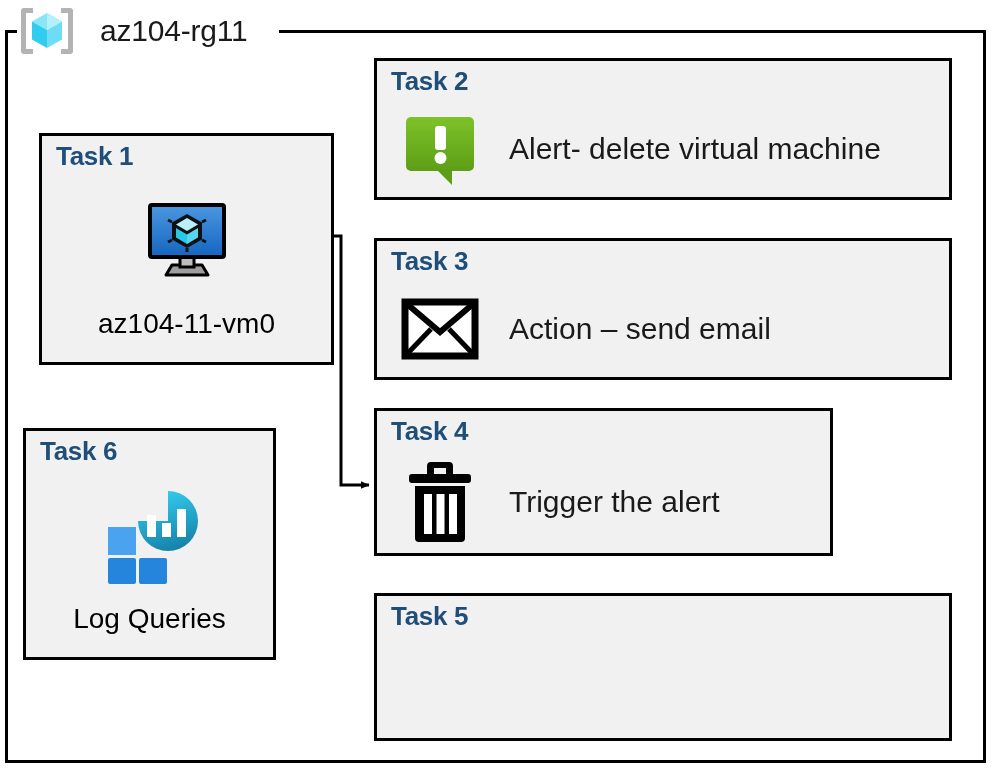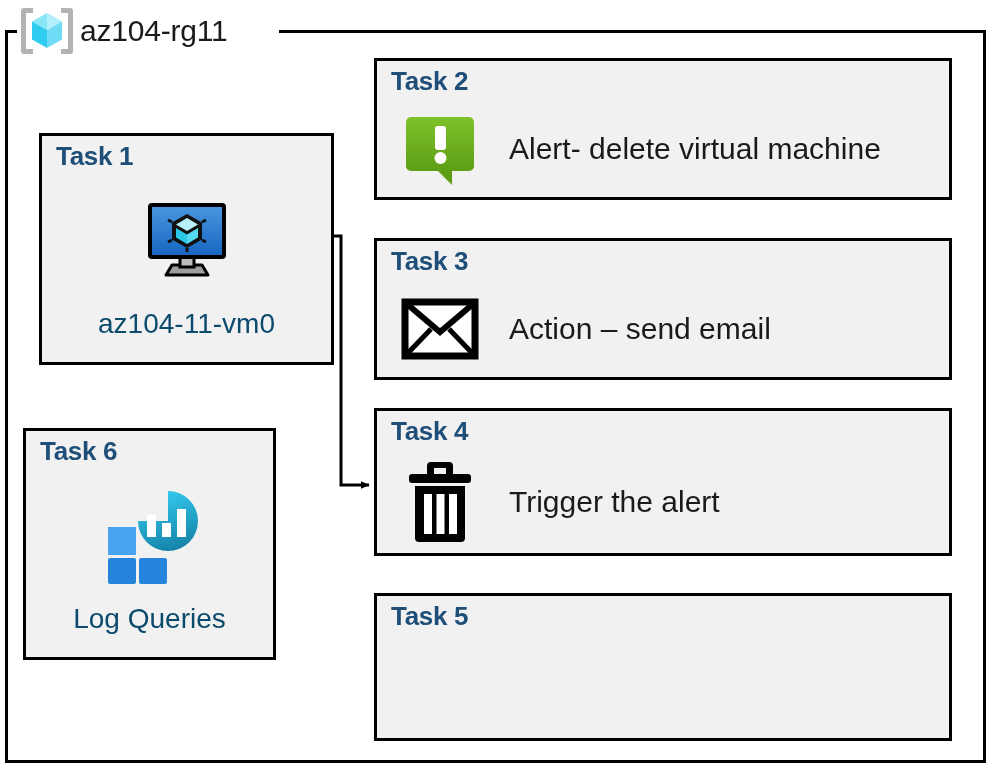--- a/index.html
+++ b/index.html
@@ -16,21 +16,21 @@
     border:3px solid #000000;
     background:transparent;
   }
   
   #rg-label-mask{
     position:absolute;left:17px;top:18px;width:262px;height:26px;
     background:#ffffff;
   }
   #rg-header{
     position:absolute;left:18px;top:2px;height:58px;
-    display:flex;align-items:center;gap:4px;
+    display:flex;align-items:center;gap:24px;
   }
   #rg-title{
     font-size:30px;color:#1a1a1a;line-height:1;white-space:nowrap;
     letter-spacing:-0.2px;
   }
 
   
   .rg-icon{width:58px;height:52px;display:block;}
 
   
@@ -44,40 +44,40 @@
     letter-spacing:-0.3px;line-height:1.1;
   }
 
   
   .card-v .v-icon-wrap{
     position:absolute;left:0;right:0;top:58px;height:96px;
     display:flex;align-items:center;justify-content:center;
   }
   .card-v .v-caption{
     position:absolute;left:0;right:0;bottom:22px;
-    text-align:center;font-size:28px;color:#0c4a6e;
+    text-align:center;font-size:28px;color:#000000;
   }
 
   
   .card-h .h-row{
     position:absolute;left:20px;right:14px;top:48px;bottom:8px;
     display:flex;align-items:center;gap:26px;
   }
   .card-h .h-icon-wrap{
     width:86px;min-width:86px;height:86px;
     display:flex;align-items:center;justify-content:center;
   }
   .card-h .h-caption{font-size:30px;color:#1a1a1a;line-height:1.15;}
 
   
   #card-task1{left:23px;  top:133px; width:295px; height:232px;margin-left:16px;}
   #card-task6{left:23px;  top:428px; width:253px; height:232px;}
   #card-task2{left:374px; top:58px;  width:578px; height:142px;}
   #card-task3{left:374px; top:238px; width:578px; height:142px;padding-left:6px;}
-  #card-task4{left:374px; top:408px; width:578px; height:148px;}
+  #card-task4{left:374px; top:408px; width:459px; height:148px;}
   #card-task5{left:374px; top:593px; width:578px; height:148px;}
 
   
   #connector{position:absolute;left:0;top:0;width:992px;height:774px;
              pointer-events:none;overflow:visible;}
 </style>
 </head>
 <body>
 
 <div id="rg-container"></div>

